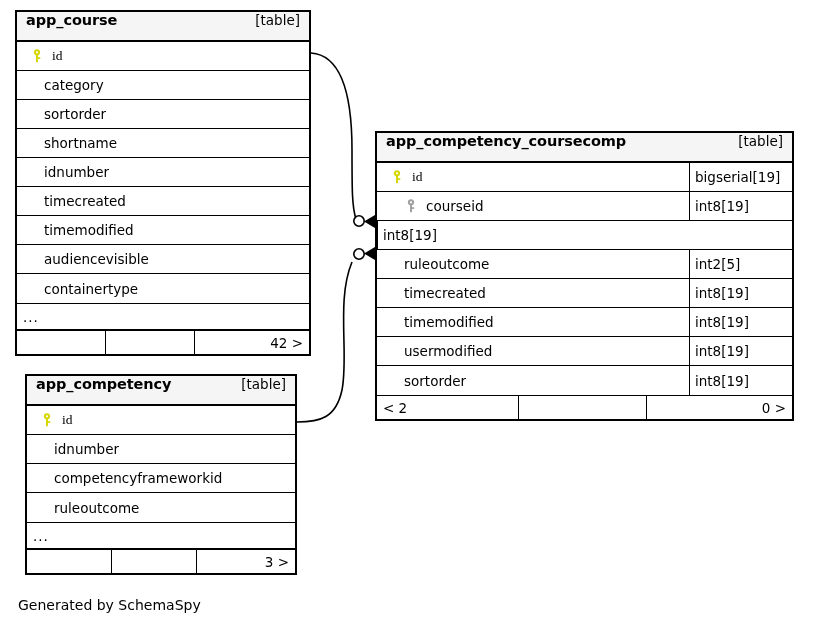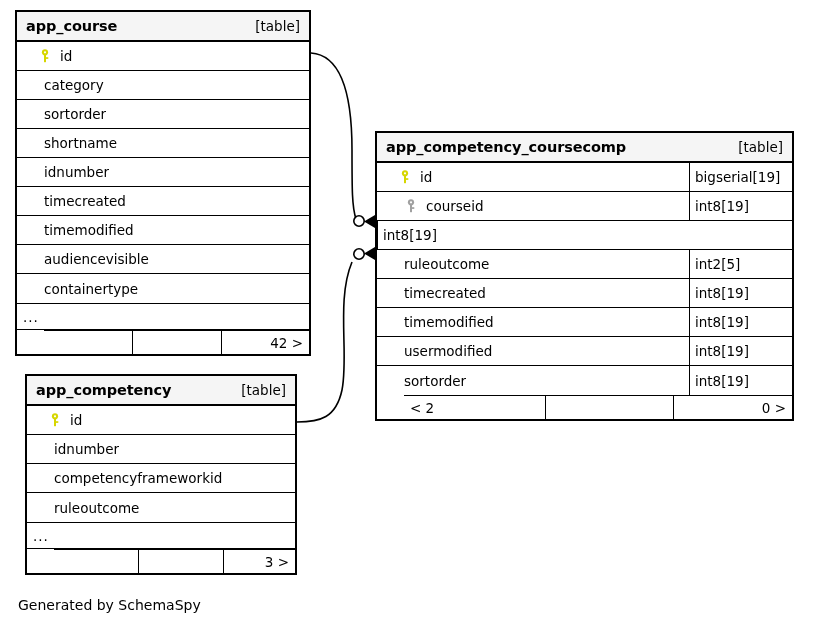--- a/index.html
+++ b/index.html
@@ -35,21 +35,21 @@
   
   .entity {
     position: absolute;
     border: 2px solid #000000;
     background: #ffffff;
     box-sizing: border-box;
   }
 
   .entity-header {
     display: flex;
-    align-items: center;
+    align-items: flex-start;
     justify-content: space-between;
     background: #f5f5f5;
     border-bottom: 2px solid #000000;
     height: 30px;
     padding: 0 9px;
     box-sizing: border-box;
   }
   .entity-title {
     font-weight: bold;
     font-size: 14.5px;
@@ -95,42 +95,41 @@
   }
 
   
   .keyicon {
     flex: 0 0 auto;
     width: 12px;
     height: 14px;
     margin-right: 7px;
     display: block;
   }
-  .indent-none { padding-left: 24px; }
+  .indent-none { padding-left: 16px; font-family: Liberation Serif, serif; }
   .indent-plain { padding-left: 27px; }
   .indent-fk { padding-left: 30px; }
 
   .ellipsis-row {
     display: flex;
     align-items: center;
     height: 27px;
     border-bottom: 1.6px solid #000000;
     border-top: 1.6px solid #000000;
     font-size: 13.5px;
     padding-left: 6px;
     box-sizing: border-box;
     letter-spacing: 1px;
   }
 
   .entity-footer {
     display: flex;
     height: 24px;
     border-top: 1.6px solid #000000;
     box-sizing: border-box;
-    margin-left: 27px;
   }
   .footer-cell {
     display: flex;
     align-items: center;
     font-size: 13.5px;
     box-sizing: border-box;
     border-right: 1.6px solid #000000;
     padding: 0 6px;
     overflow: hidden;
     white-space: nowrap;

